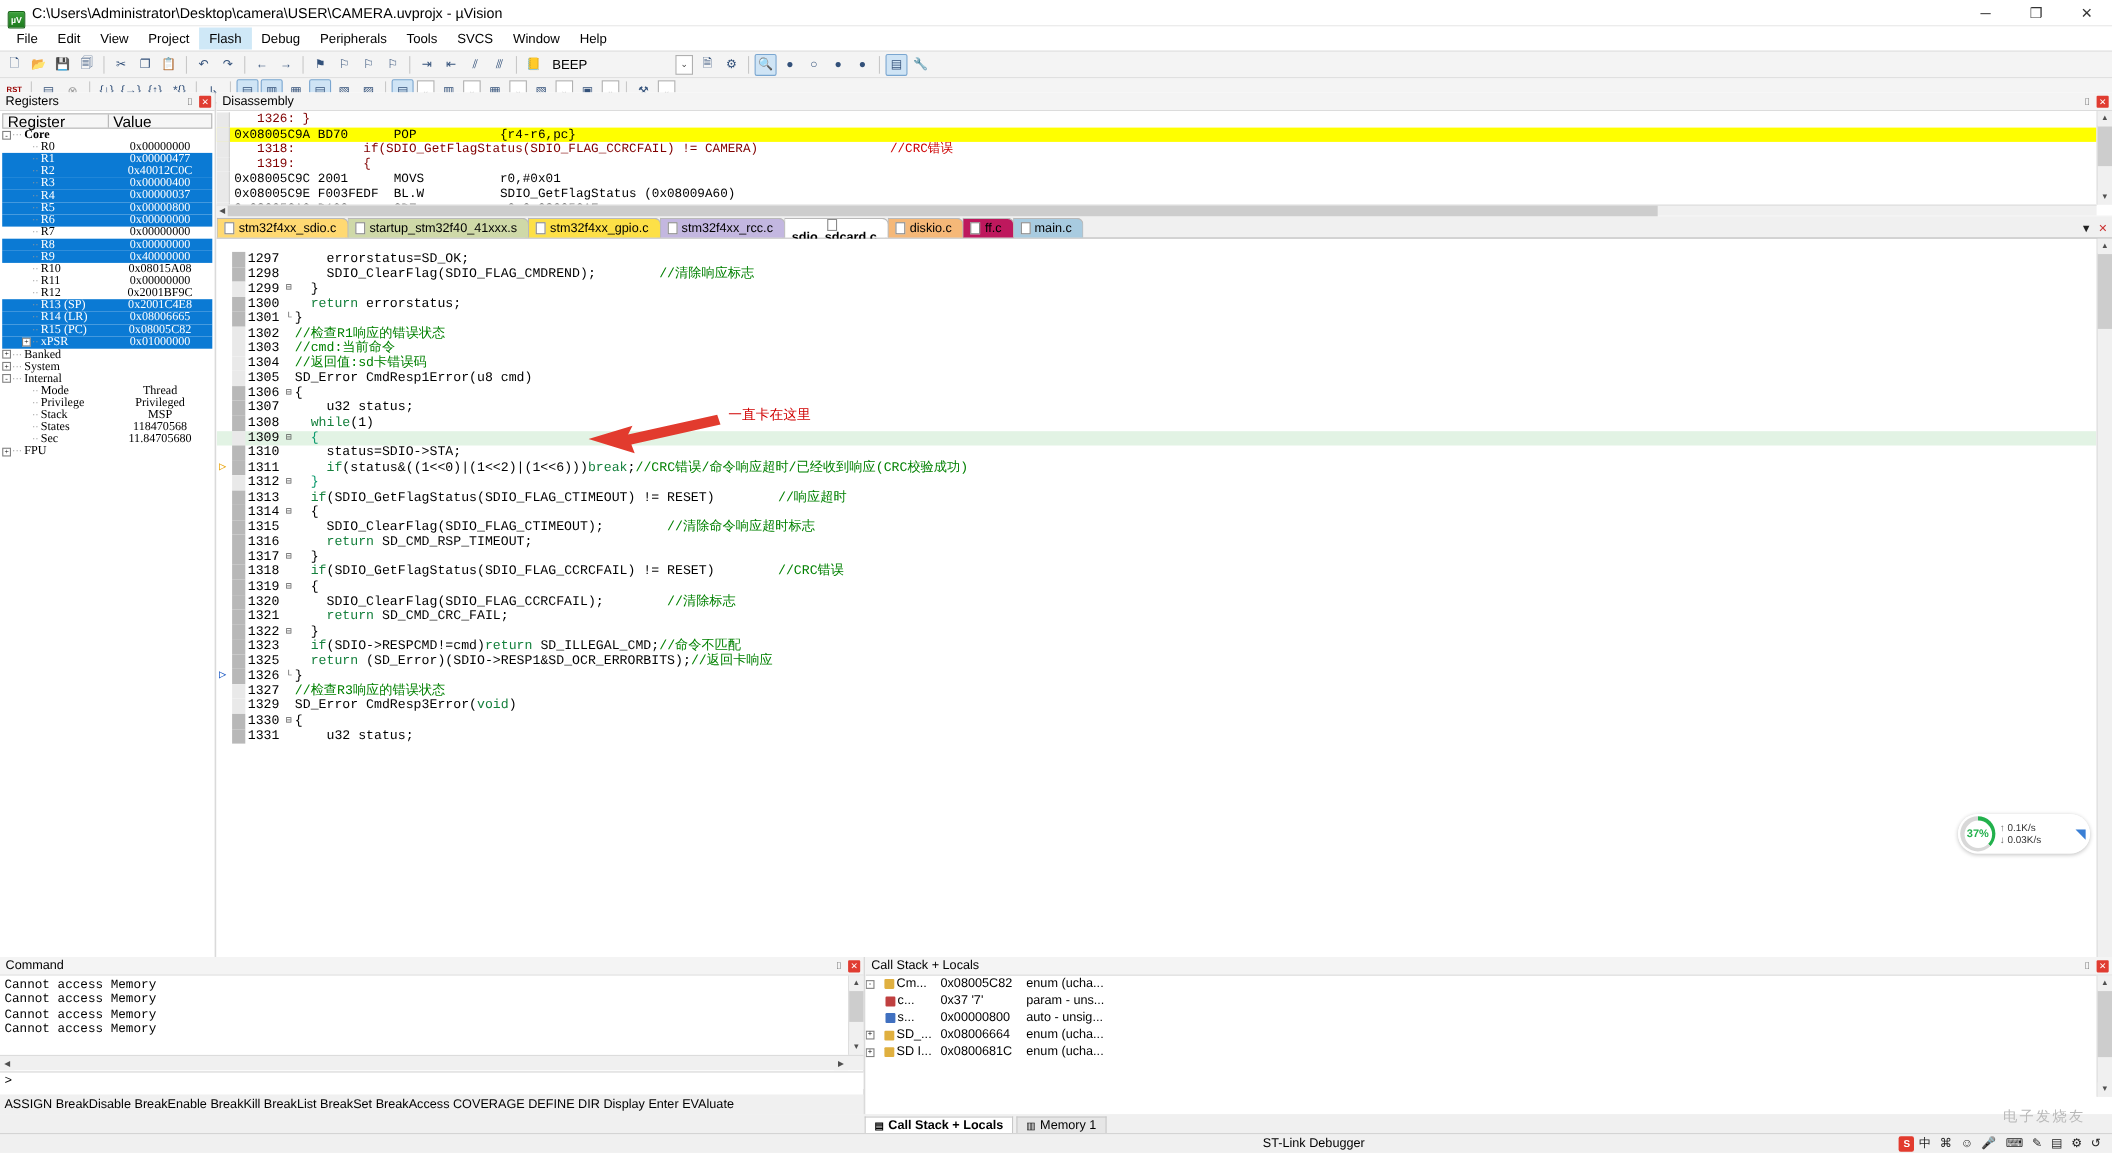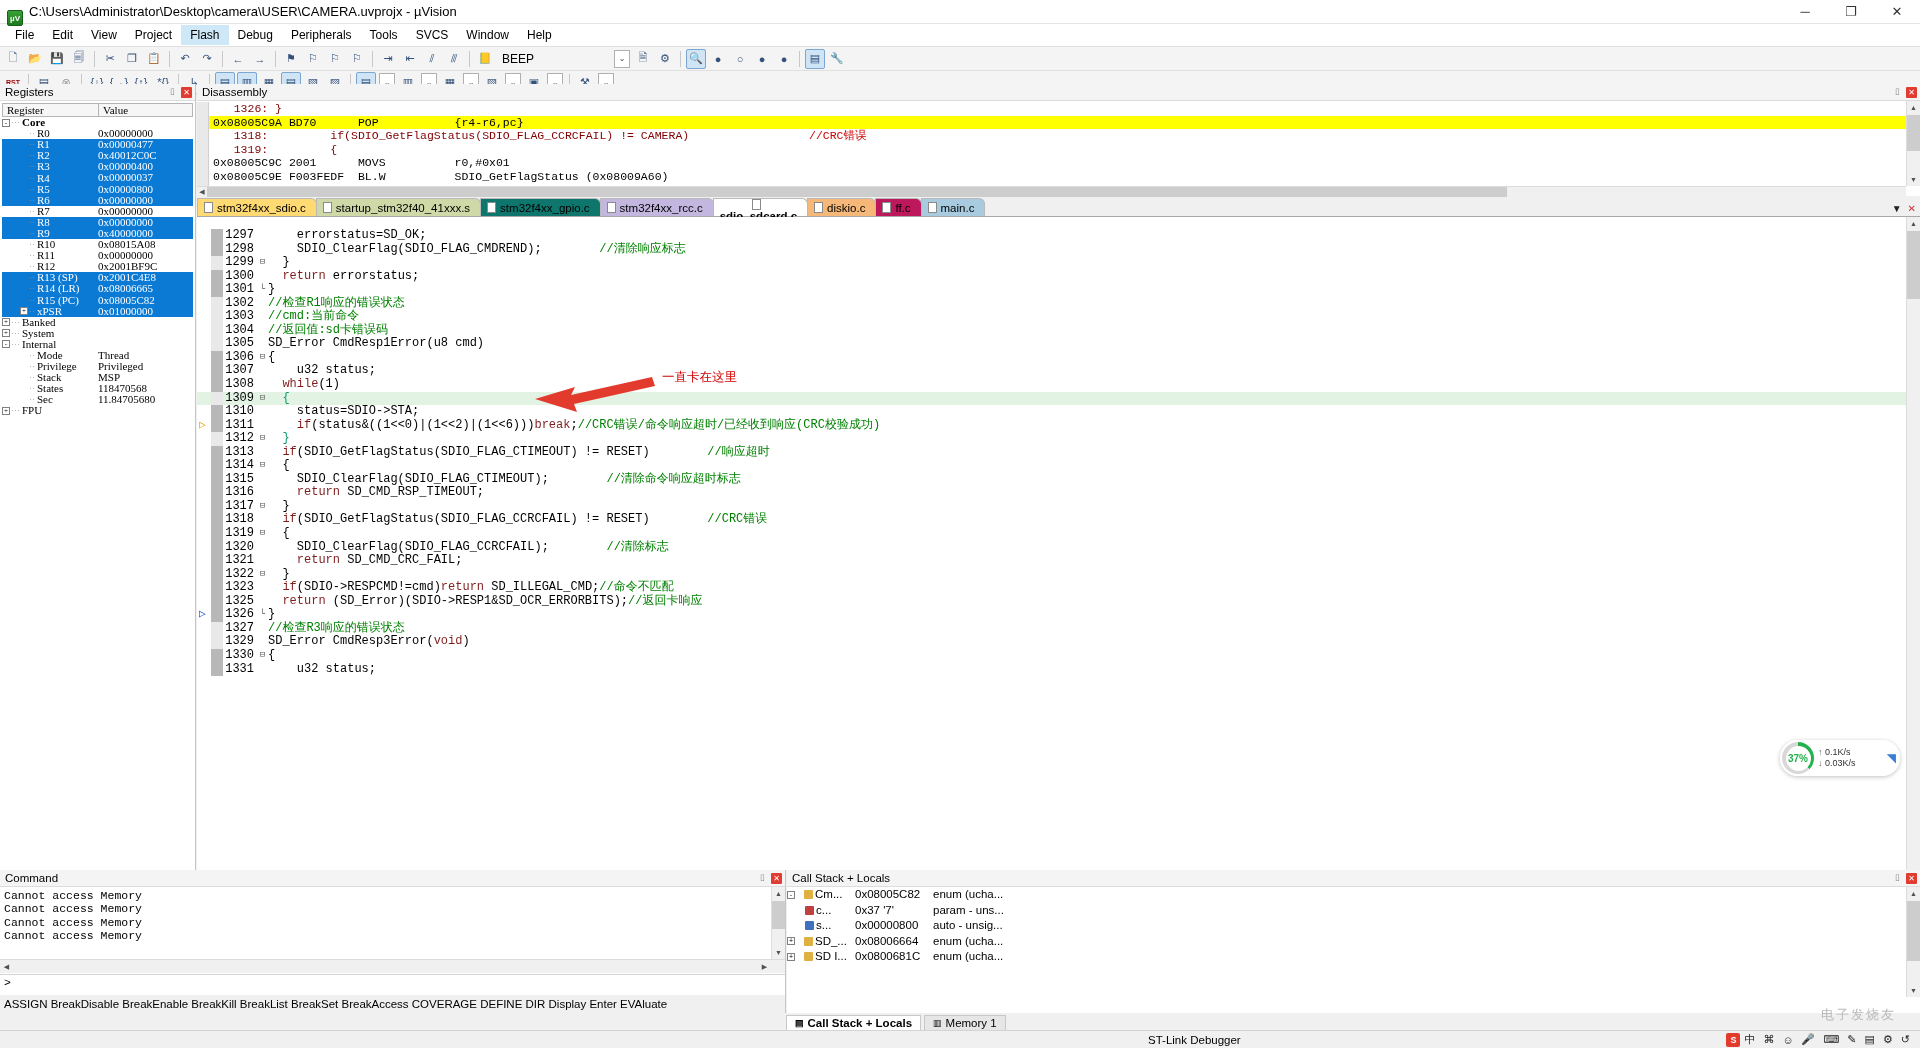--- a/index.html
+++ b/index.html
@@ -68,28 +68,28 @@
   }
 
   
   #registers {
     position:absolute; left:0; top:0; width:196px; bottom:22px;
     background:#fff; border-right:1px solid #c6c6c6;
   }
   #reg-body { position:absolute; top:17px; left:0; right:0; bottom:0; background:#fff; padding:2px; }
   .reg-cols { display:flex; height:14px; border:1px solid #b4b4b4; background:#f6f6f6; }
   .reg-cols div {
-    font-family:Liberation Serif, serif; font-size:11px; padding-left:4px; line-height:13px; color:#000;
+    font-family:Liberation Sans, sans-serif; font-size:14px; padding-left:4px; line-height:13px; color:#000;
   }
   .reg-cols .c1 { width:96px; border-right:1px solid #b4b4b4; }
   .reg-cols .c2 { flex:1; }
   .reg-rows { font-family:"Liberation Serif", serif; font-size:11px; }
   .reg-row { display:flex; height:11.1px; line-height:11px; white-space:nowrap; }
   .reg-row .nm { width:96px; display:flex; align-items:center; color:#000; }
-  .reg-row .vl { flex:1; color:#000; }
+  .reg-row .vl { flex:1; color:#000;text-align:center; }
   .reg-row.sel { background:#0b7ad4; }
   .reg-row.sel .nm, .reg-row.sel .vl { color:#fff; }
   .tw { width:9px; text-align:center; font-size:8px; color:#555; display:inline-block; }
   .tbox {
     display:inline-block;width:8px;height:8px;border:1px solid #808080;background:#fff;
     font-size:7px;line-height:6px;text-align:center;color:#000;margin-right:1px;
   }
   .dots { display:inline-block; color:#999; letter-spacing:0px; font-size:9px; }
 
   
@@ -142,21 +142,21 @@
     position:relative; font-family:"Liberation Mono", monospace; font-size:12px;margin-top:12px;
   }
   .cl { height:13.55px; line-height:13.55px; white-space:pre; display:flex; }
   .cl.curline { background:#e2f3e4; }
   .cl .bpcol { width:14px; flex:none; position:relative; }
   .cl .marker { width:12px; flex:none; background:#e9e9e9; position:relative; }
   .cl .marker.blk { background:#b8b8b8; }
   .cl .lnum { width:34px; flex:none; text-align:right; padding-right:3px; color:#000; }
   .cl .fold { width:11px; flex:none; text-align:center; color:#555; font-size:9px; }
   .cl .src { flex:1; color:#000; position:relative; }
-  .kw { color:#7f1d1d; }
+  .kw { color:#15803d; }
   .cmt { color:#008000; }
   .brace { color:#0b9a6d; }
   .yarrow { color:#e8a000; font-size:11px; position:absolute; left:2px; top:0; }
   .barrow { color:#1050c0; font-size:11px; position:absolute; left:2px; top:0; }
 
   
   #annot { position:absolute; pointer-events:none; }
   #annot .lbl { position:absolute; color:#d00000; font-size:12.5px; white-space:nowrap;
                 font-family:"Liberation Sans", sans-serif; }
 
@@ -666,21 +666,21 @@
   <div id="editor">
     <div id="tabbar">
         <div class="etab" style="background: rgb(255, 217, 114);">
           <span class="fi"></span>
           <span>stm32f4xx_sdio.c</span>
         </div>
         <div class="etab" style="background: rgb(207, 217, 168);">
           <span class="fi"></span>
           <span>startup_stm32f40_41xxx.s</span>
         </div>
-        <div class="etab" style="background: #0f766e;">
+        <div class="etab" style="background: #fde047;">
           <span class="fi"></span>
           <span>stm32f4xx_gpio.c</span>
         </div>
         <div class="etab" style="background: rgb(195, 183, 224);">
           <span class="fi"></span>
           <span>stm32f4xx_rcc.c</span>
         </div>
         <div class="etab sel" style="background: rgb(255, 255, 255); flex-direction: column;">
           <span class="fi"></span>
           <span>sdio_sdcard.c</span>

